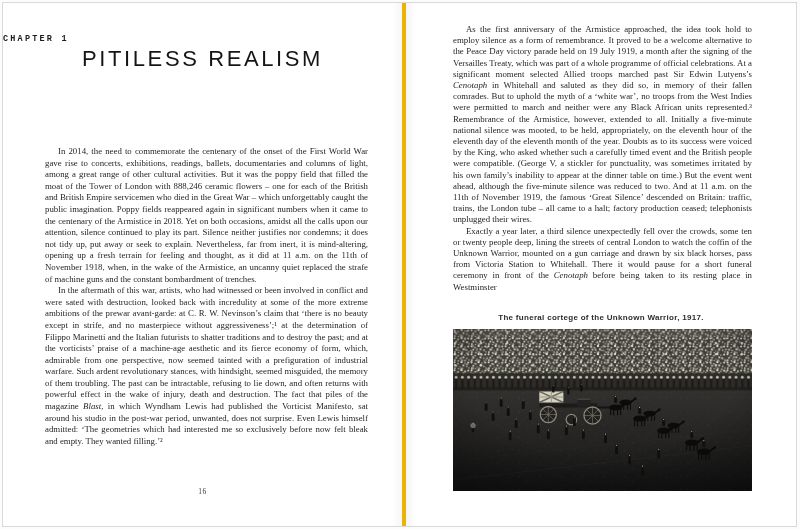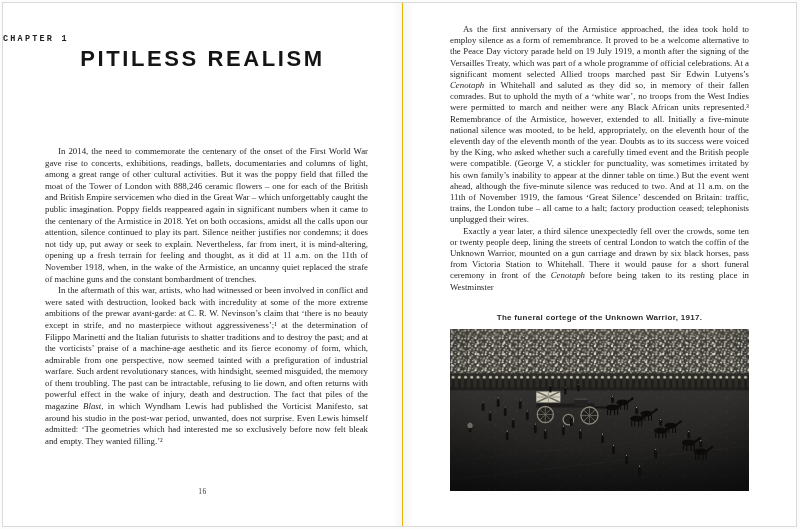--- a/index.html
+++ b/index.html
@@ -7,40 +7,40 @@
   .canvas {
     position:relative; width:800px; height:529px; background:#fcfcfb;
     font-family:"Liberation Serif","DejaVu Serif",serif; overflow:hidden;
   }
   .spread {
     position:absolute; left:2px; top:2px; width:795px; height:525px;
     background:#ffffff; border:1px solid #d9d9d9;
   }
   .page { position:absolute; top:0; height:100%; }
   .page-left { left:0; width:399px; }
-  .page-right { left:399px; width:394px; border-left:1px solid #eab308; }
+  .page-right { left:399px; width:394px; border-left:4px solid #eab308; }
   .page-right::before{
     content:""; position:absolute; left:0; top:0; bottom:0; width:10px;
     background:linear-gradient(to right, rgba(0,0,0,0.045), rgba(0,0,0,0));
     pointer-events:none;
   }
   .page-left::after{
     content:""; position:absolute; right:0; top:0; bottom:0; width:10px;
     background:linear-gradient(to left, rgba(0,0,0,0.035), rgba(0,0,0,0));
     pointer-events:none;
   }
   .chapter-label {
     position:absolute; top:31px; left:0; width:100%; text-align:left;
     font-family:Liberation Mono, monospace;
     font-size:8.5px; font-weight:700; letter-spacing:2.2px; color:#1d1d1d;
   }
   .chapter-title {
     position:absolute; top:43px; left:0; width:100%; text-align:center;
     font-family:"Liberation Sans","DejaVu Sans",sans-serif;
-    font-size:22px; font-weight:700; letter-spacing:2.6px; color:#151515;
+    font-size:22px; font-weight:400; letter-spacing:2.6px; color:#151515;
   }
   .body {
     position:absolute; text-align:justify; color:#262626; overflow:hidden;
   }
   .body-left  { top:143px; left:42px;  width:323px; height:340px;
                 font-size:8.8px; line-height:11.6px; }
   .body-right { top:21px;  left:47px;  width:299px; height:284px;
                 font-size:8.8px; line-height:11.2px; }
   .para { text-indent:13px; }
   .para em { font-style:italic; }

